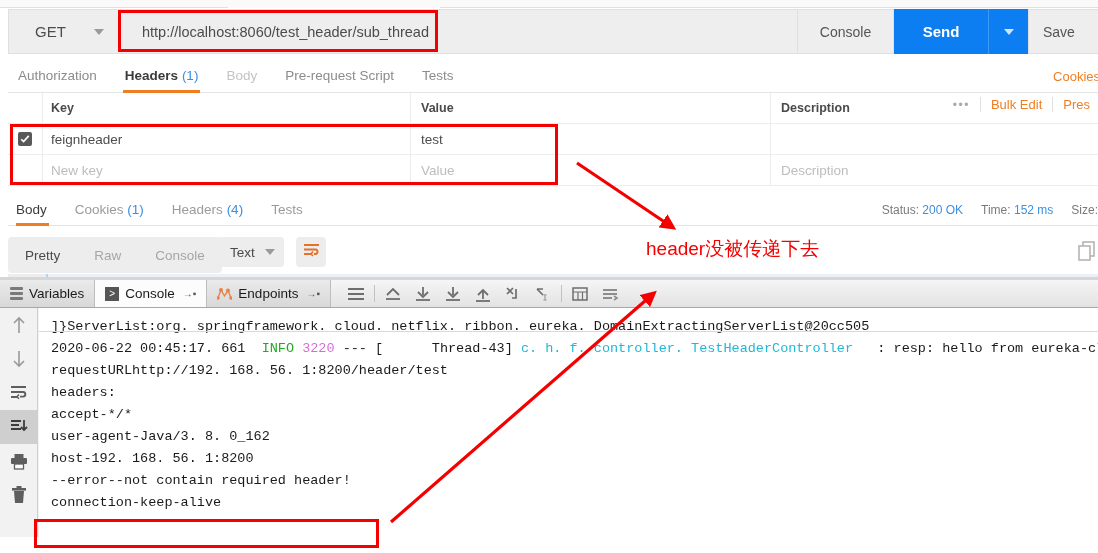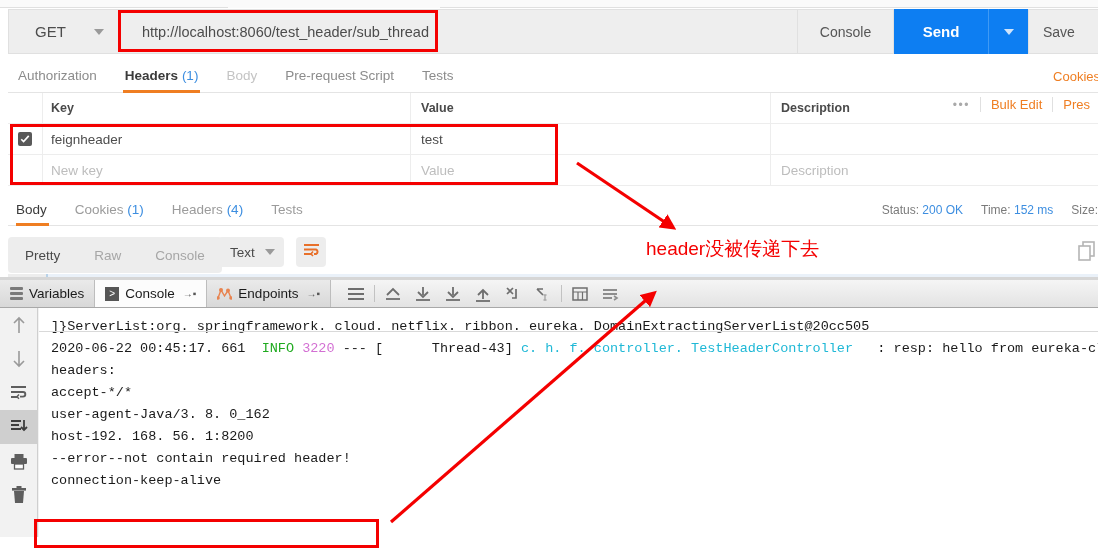--- a/index.html
+++ b/index.html
@@ -431,20 +431,21 @@
             <path d="M3 5h10l-1 12H4z" fill="#5e5e5e"></path>
           </svg>
       </div>
     </div>
 
     <div class="console">
       <div style="height:8px"></div>
       <div id="console-lines">
           <div class="cline"><span>]}ServerList:org. springframework. cloud. netflix. ribbon. eureka. DomainExtractingServerList@20cc505</span></div>
           <div class="cline"><span>2020-06-22 00:45:17. 661  </span><span class="c-green">INFO</span><span> </span><span class="c-pink">3220</span><span> --- [      Thread-43] </span><span class="c-cyan">c. h. f. controller. TestHeaderController</span><span>   : resp: hello from eureka-client</span></div>
+          <div class="cline"><span>requestURLhttp://192. 168. 56. 1:8200/header/test</span></div>
           <div class="cline"><span>headers:</span></div>
           <div class="cline"><span>accept-*/*</span></div>
           <div class="cline"><span>user-agent-Java/3. 8. 0_162</span></div>
           <div class="cline"><span>host-192. 168. 56. 1:8200</span></div>
           <div class="cline"><span>--error--not contain required header!</span></div>
           <div class="cline"><span>connection-keep-alive</span></div>
         </div>
     </div>
   </div>
   <div class="thin-rule"></div>

